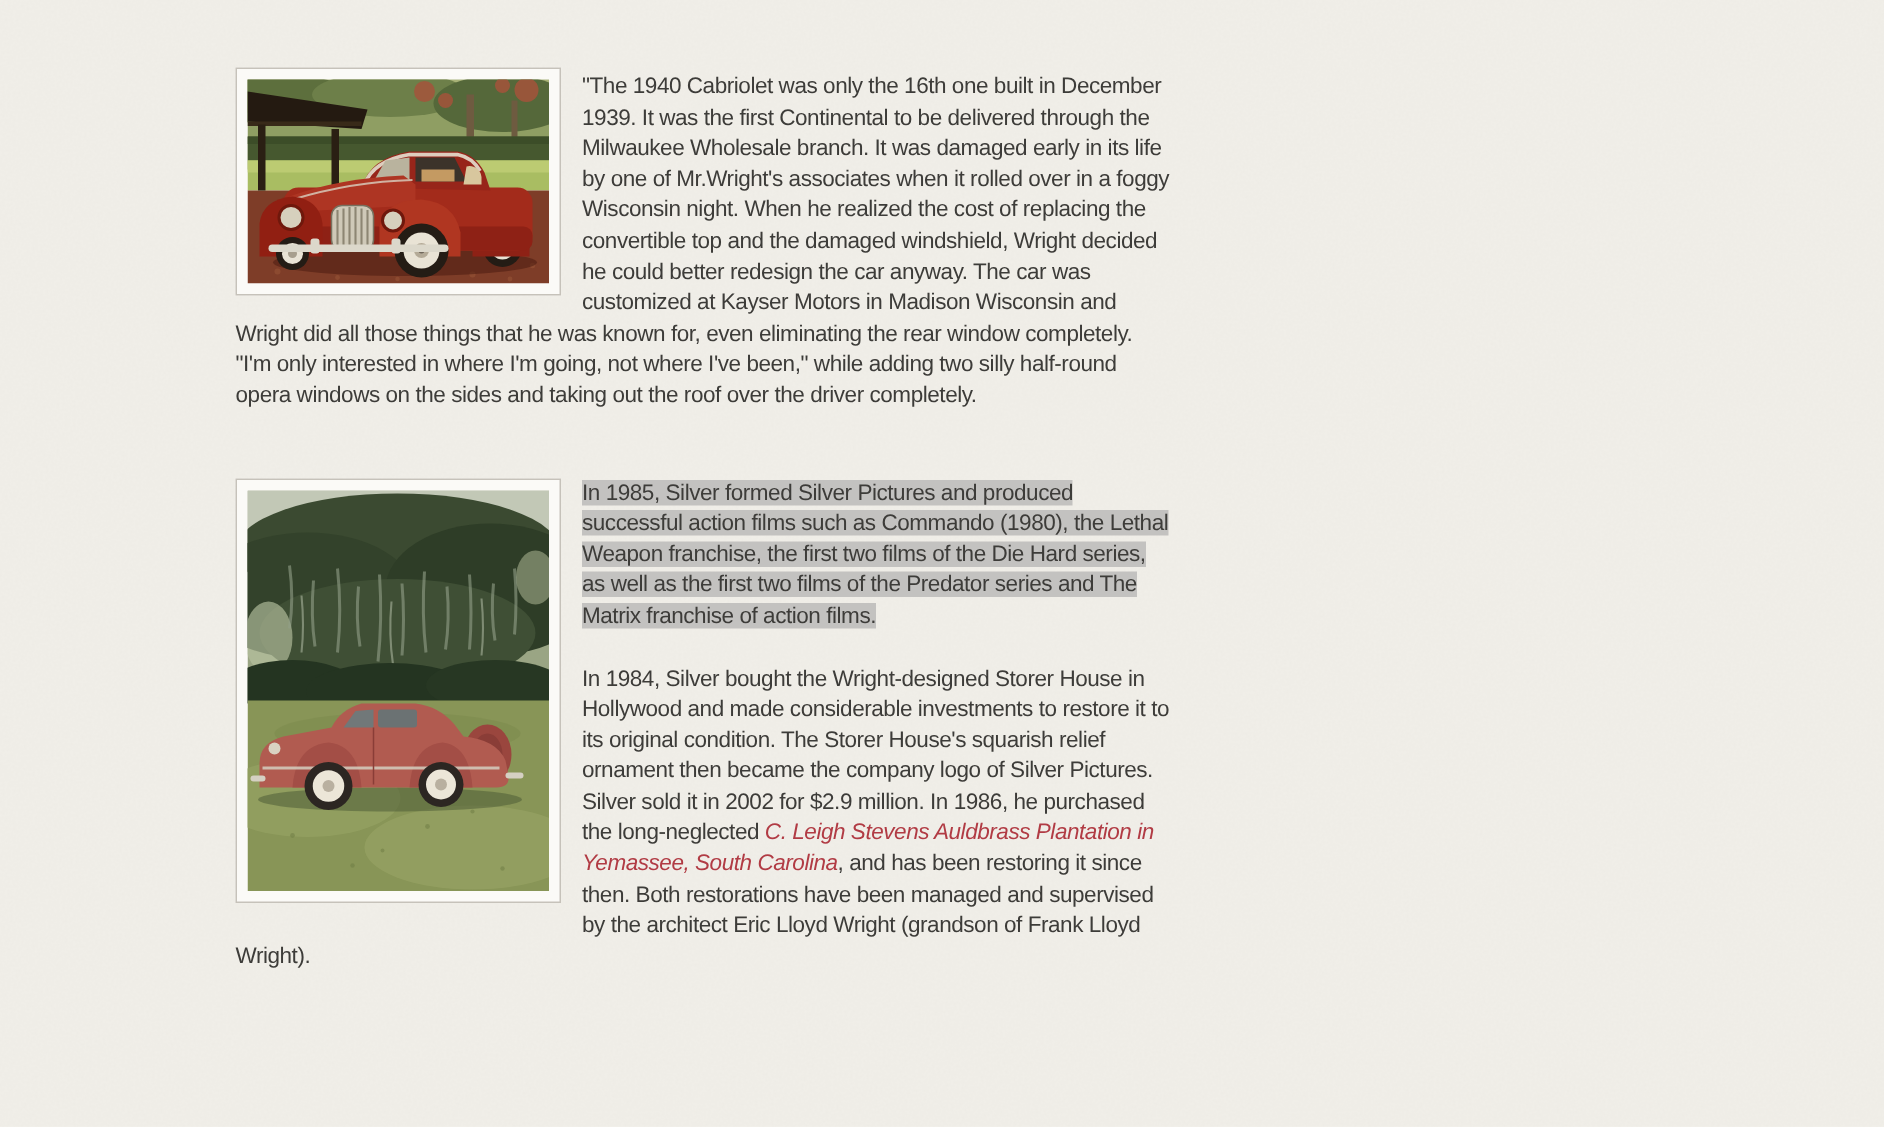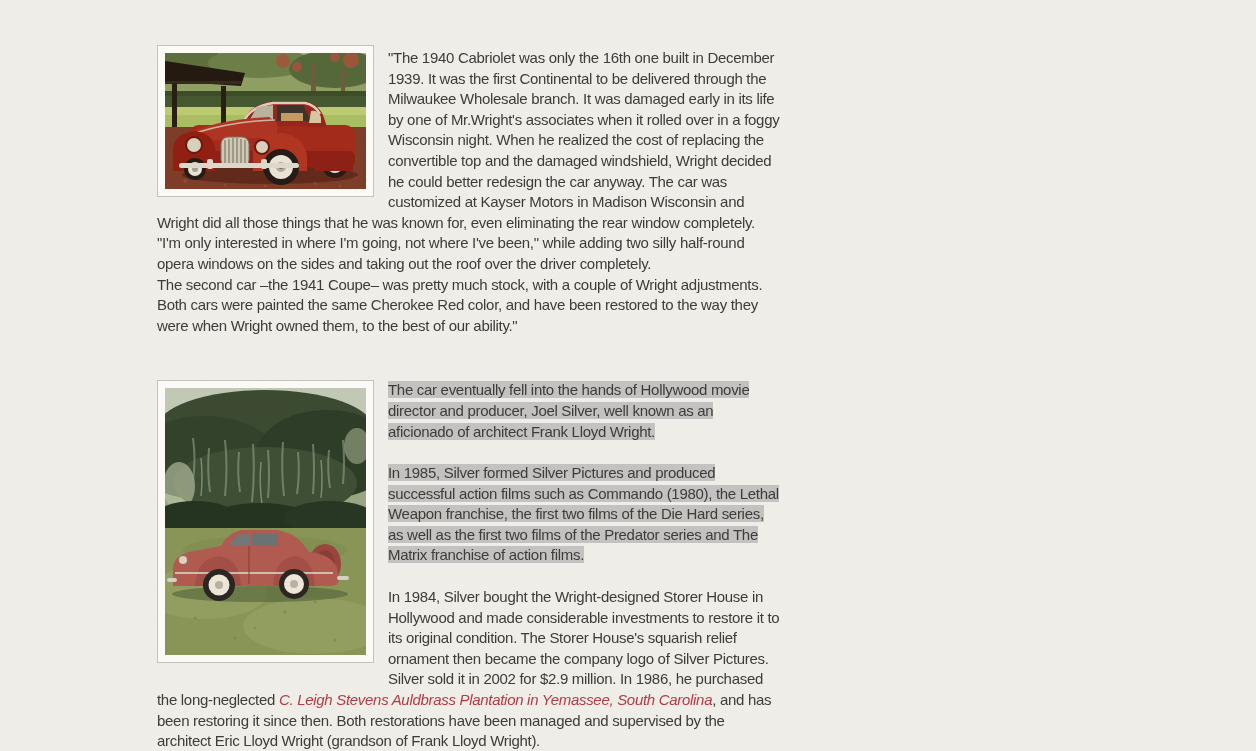--- a/index.html
+++ b/index.html
@@ -118,21 +118,20 @@
               <circle cx="116" cy="114" r="2" fill="#6f665a"></circle>
             <rect x="14" y="110" width="120" height="5" rx="2.5" fill="#dcd8cb"></rect>
             <rect x="42" y="106" width="6" height="10" rx="2" fill="#dcd8cb"></rect>
             <rect x="96" y="106" width="6" height="10" rx="2" fill="#dcd8cb"></rect>
           </g>
         </svg>
       </figure>
 
       <p class="body-text first">
         <span>"The 1940 Cabriolet was only the 16th one built in December 1939. It was the first Continental to be delivered through the Milwaukee Wholesale branch. It was damaged early in its life by one of Mr.Wright's associates when it rolled over in a foggy Wisconsin night. When he realized the cost of replacing the convertible top and the damaged windshield, Wright decided he could better redesign the car anyway. The car was customized at Kayser Motors in Madison Wisconsin and Wright did all those things that he was known for, even eliminating the rear window completely. "I'm only interested in where I'm going, not where I've been," while adding two silly half-round opera windows on the sides and taking out the roof over the driver completely.</span><br>
-        <span>The second car –the 1941 Coupe– was pretty much stock, with a couple of Wright adjustments. Both cars were painted the same Cherokee Red color, and have been restored to the way they were when Wright owned them, to the best of our ability."</span>
       </p>
     </section>
 
     <section class="block block-second">
 
       <figure class="photo-frame" aria-label="Cherokee Red 1941 Lincoln Continental Coupe on a lawn under moss-draped oak trees">
         <svg width="201" height="267" viewBox="0 0 201 267">
           <rect width="201" height="140" fill="#9aa584"></rect>
           <rect width="201" height="42" fill="#c2c8b6"></rect>
 
@@ -196,23 +195,20 @@
             <circle cx="54" cy="197" r="16" fill="#2c2622"></circle>
               <circle cx="54" cy="197" r="10.5" fill="#ece6d8"></circle>
               <circle cx="54" cy="197" r="4" fill="#b9b0a0"></circle>
             <circle cx="129" cy="196" r="15" fill="#2c2622"></circle>
               <circle cx="129" cy="196" r="10" fill="#ece6d8"></circle>
               <circle cx="129" cy="196" r="4" fill="#b9b0a0"></circle>
           </g>
         </svg>
       </figure>
 
-      <p class="body-text">
-        <span class="hl">The car eventually fell into the hands of Hollywood movie director and producer, Joel Silver, well known as an aficionado of architect Frank Lloyd Wright.</span>
-      </p>
 
       <p class="body-text">
         <span class="hl"> In 1985, Silver formed Silver Pictures and produced successful action films such as Commando (1980), the Lethal Weapon franchise, the first two films of the Die Hard series, as well as the first two films of the Predator series and The Matrix franchise of action films.</span>
       </p>
 
       <p class="body-text last">
         <span>In 1984, Silver bought the Wright-designed Storer House in Hollywood and made considerable investments to restore it to its original condition. The Storer House's squarish relief ornament then became the company logo of Silver Pictures. Silver sold it in 2002 for $2.9 million. In 1986, he purchased the long-neglected </span><a href="#" class="red-link">C. Leigh Stevens Auldbrass Plantation in Yemassee, South Carolina</a><span>, and has been restoring it since then. Both restorations have been managed and supervised by the architect Eric Lloyd Wright (grandson of Frank Lloyd Wright).</span>
       </p>
     </section>
 

